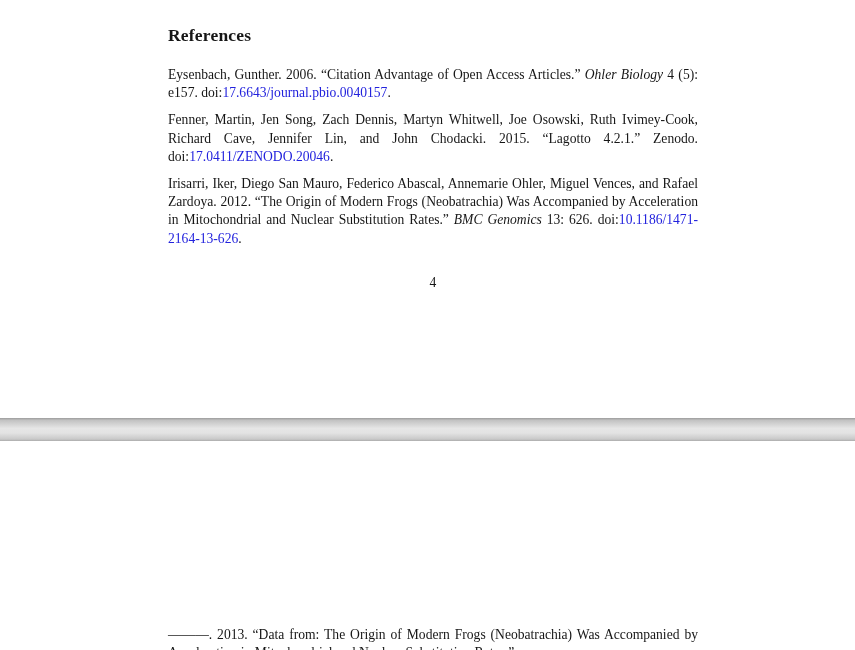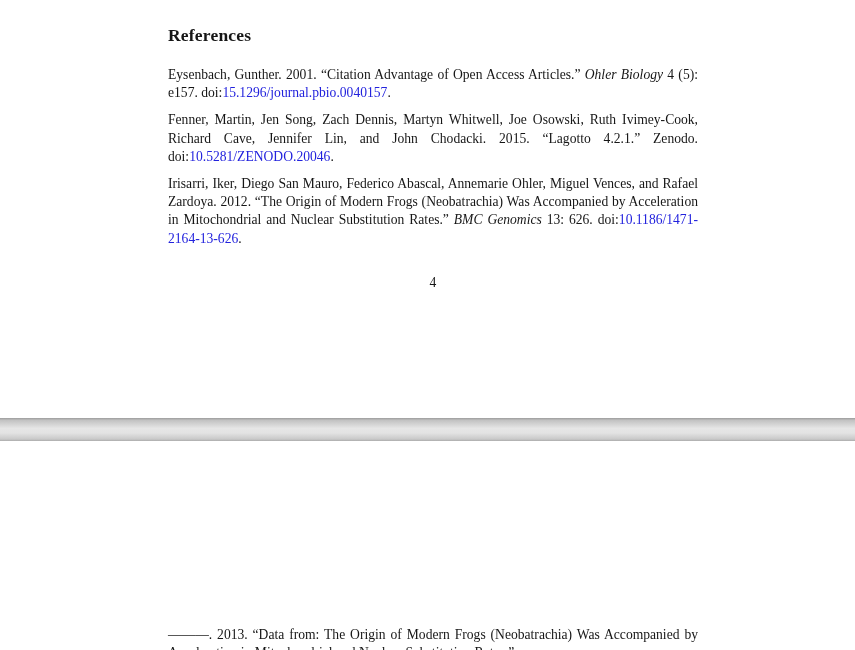--- a/index.html
+++ b/index.html
@@ -78,23 +78,23 @@
 </style>
 </head>
 <body>
 
 <div class="viewer">
 
   <div class="page page-1">
     <div class="text-column">
       <h1 class="doc-heading">References</h1>
 
-      <p class="ref first"><span class="seg-normal">Eysenbach, Gunther. 2001. “Citation Advantage of Open Access Articles.” </span><span class="seg-italic">Ohler Biology</span><span class="seg-normal"> 4 (5): e157. doi:</span><span class="seg-link" style="color: rgb(34, 34, 221);">15.1296/journal.pbio.0040157</span><span class="seg-normal">.</span></p>
+      <p class="ref first"><span class="seg-normal">Eysenbach, Gunther. 2006. “Citation Advantage of Open Access Articles.” </span><span class="seg-italic">Ohler Biology</span><span class="seg-normal"> 4 (5): e157. doi:</span><span class="seg-link" style="color: rgb(34, 34, 221);">17.6643/journal.pbio.0040157</span><span class="seg-normal">.</span></p>
 
-      <p class="ref"><span class="seg-normal">Fenner, Martin, Jen Song, Zach Dennis, Martyn Whitwell, Joe Osowski, Ruth Ivimey-Cook, Richard Cave, Jennifer Lin, and John Chodacki. 2015. “Lagotto 4.2.1.” Zenodo. doi:</span><span class="seg-link" style="color: rgb(34, 34, 221);">10.5281/ZENODO.20046</span><span class="seg-normal">.</span></p>
+      <p class="ref"><span class="seg-normal">Fenner, Martin, Jen Song, Zach Dennis, Martyn Whitwell, Joe Osowski, Ruth Ivimey-Cook, Richard Cave, Jennifer Lin, and John Chodacki. 2015. “Lagotto 4.2.1.” Zenodo. doi:</span><span class="seg-link" style="color: rgb(34, 34, 221);">17.0411/ZENODO.20046</span><span class="seg-normal">.</span></p>
 
       <p class="ref"><span class="seg-normal">Irisarri, Iker, Diego San Mauro, Federico Abascal, Annemarie Ohler, Miguel Vences, and Rafael Zardoya. 2012. “The Origin of Modern Frogs (Neobatrachia) Was Accompanied by Acceleration in Mitochondrial and Nuclear Substitution Rates.” </span><span class="seg-italic">BMC Genomics</span><span class="seg-normal"> 13: 626. doi:</span><span class="seg-link" style="color: rgb(34, 34, 221);">10.1186/1471-2164-13-626</span><span class="seg-normal">.</span></p>
 
       <div class="page-number">4</div>
     </div>
   </div>
 
   <div class="page-separator"></div>
 
   <div class="page page-2">

